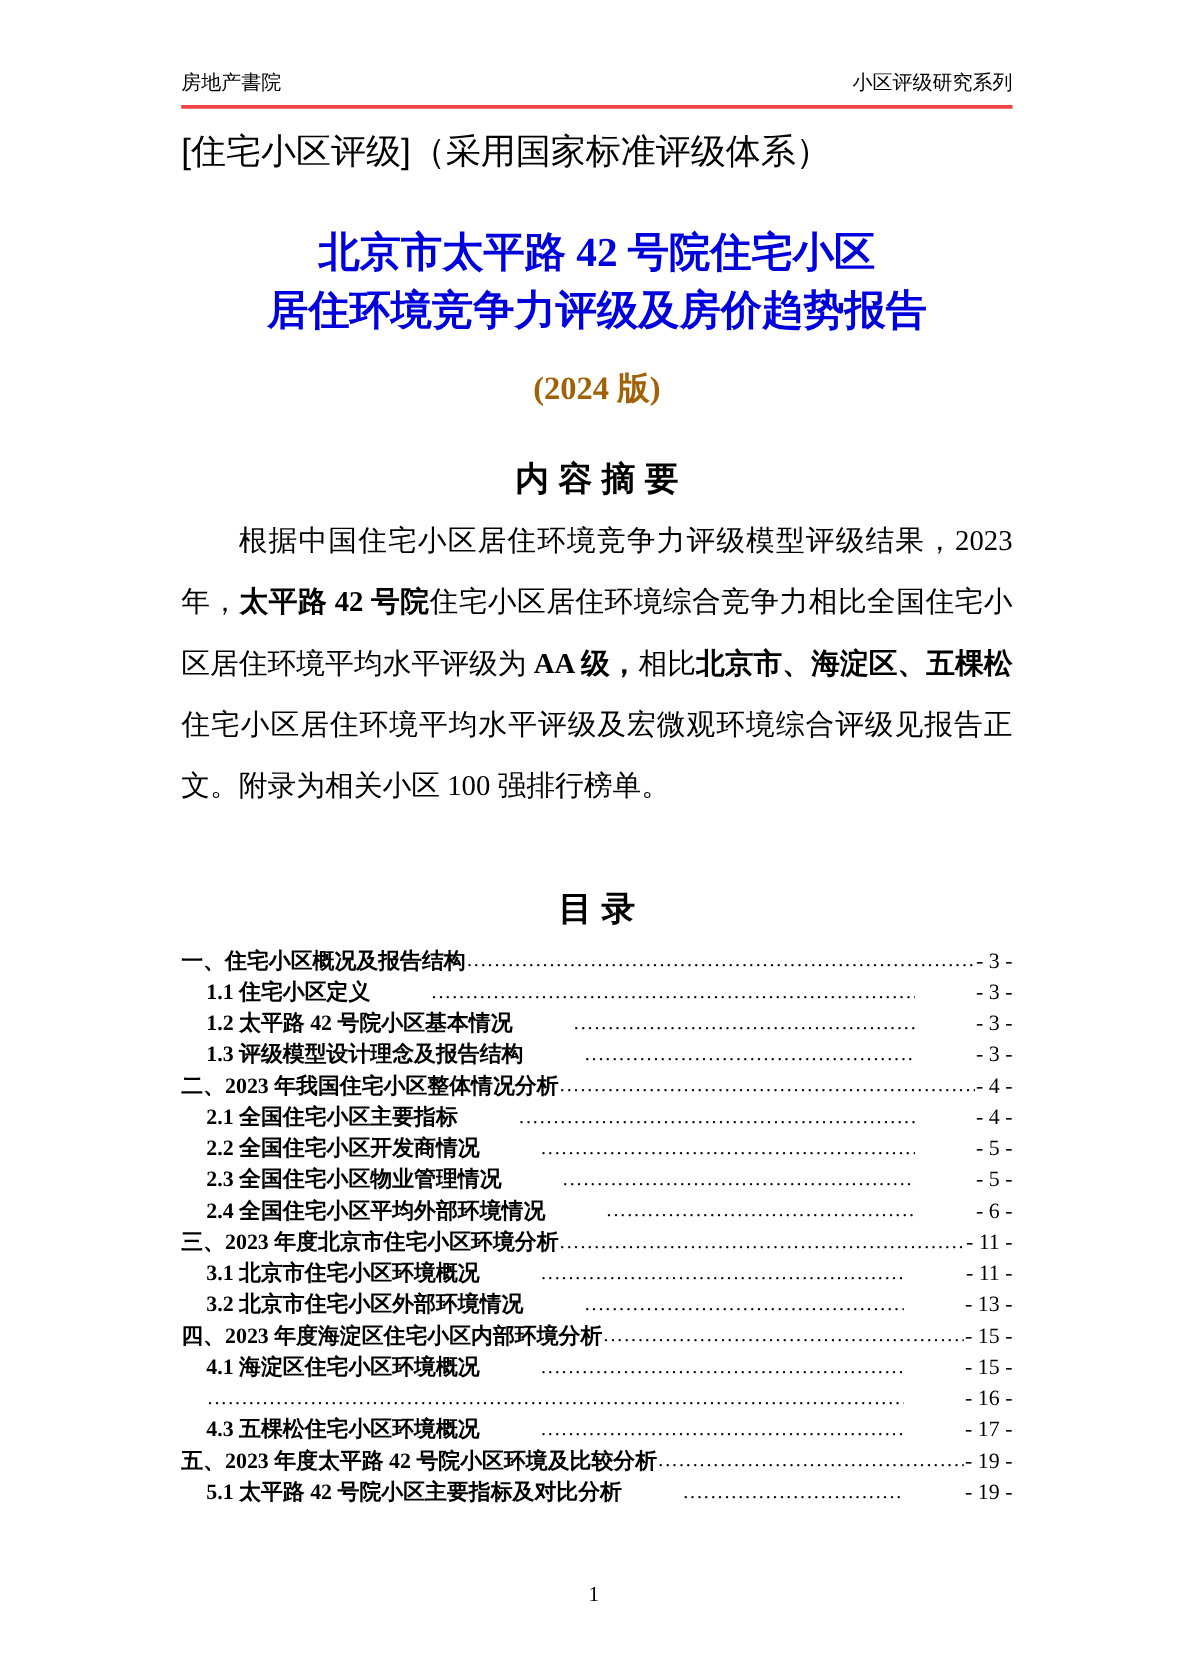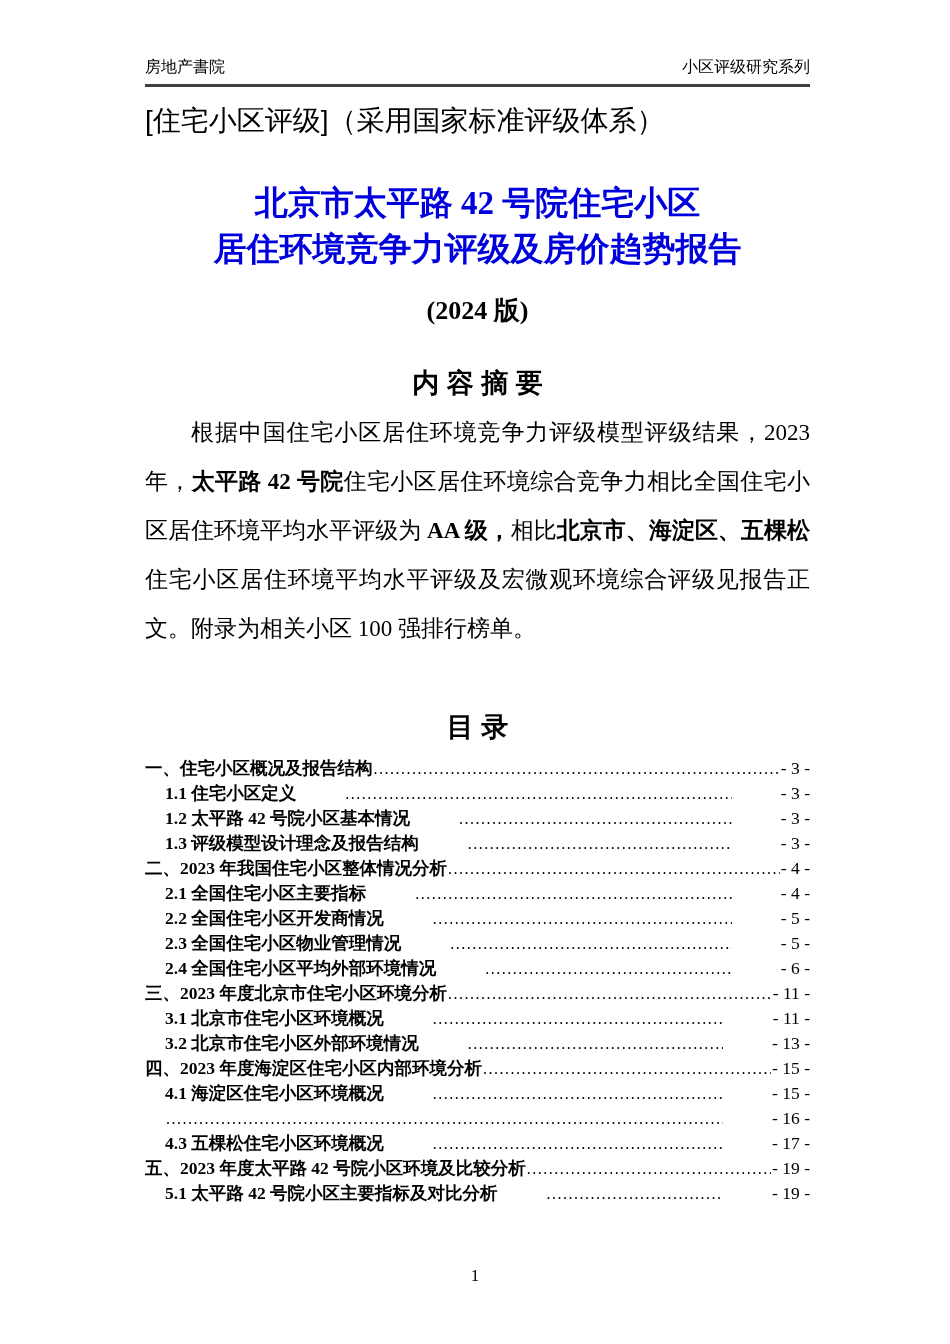--- a/index.html
+++ b/index.html
@@ -15,21 +15,21 @@
   }
   .content{padding-left:145px;padding-right:140px;}
 
   
   .doc-header{
     display:flex;
     justify-content:space-between;
     align-items:flex-end;
     padding-top:57px;
     padding-bottom:7px;
-    border-bottom:3px solid #404040;
+    border-bottom:3px solid #ef4444;
     font-family:"Liberation Sans","DejaVu Sans",sans-serif;
     font-size:16px;
     line-height:20px;
   }
 
   
   .bracket-line{
     margin-top:21px;
     font-family:"Liberation Sans","DejaVu Sans",sans-serif;
     font-size:28px;
@@ -124,21 +124,21 @@
     <div class="doc-header">
       <span>房地产書院</span>
       <span>小区评级研究系列</span>
     </div>
 
     <div class="bracket-line">[住宅小区评级]（采用国家标准评级体系）</div>
 
     <div class="title-block">
       <div class="title-main title-blue" style="color: rgb(0, 0, 221);">北京市太平路 42 号院住宅小区</div>
       <div class="title-main title-blue second" style="color: rgb(0, 0, 221);">居住环境竞争力评级及房价趋势报告</div>
-      <div class="title-edition title-blue" style="color: #000000;">(2024 版)</div>
+      <div class="title-edition title-blue" style="color: #a16207;">(2024 版)</div>
     </div>
 
     <div class="abstract-heading">内 容 摘 要</div>
 
     <div class="abstract-paragraph"><span>根据中国住宅小区居住环境竞争力评级模型评级结果，2023 年，</span><span class="b">太平路 42 号院</span><span>住宅小区居住环境综合竞争力相比全国住宅小区居住环境平均水平评级为 </span><span class="b">AA 级，</span><span>相比</span><span class="b">北京市、海淀区、五棵松</span><span>住宅小区居住环境平均水平评级及宏微观环境综合评级见报告正文。附录为相关小区 100 强排行榜单。</span></div>
 
     <div class="toc-heading">目 录</div>
 
     <div class="toc-list">
         <div class="toc-row">

